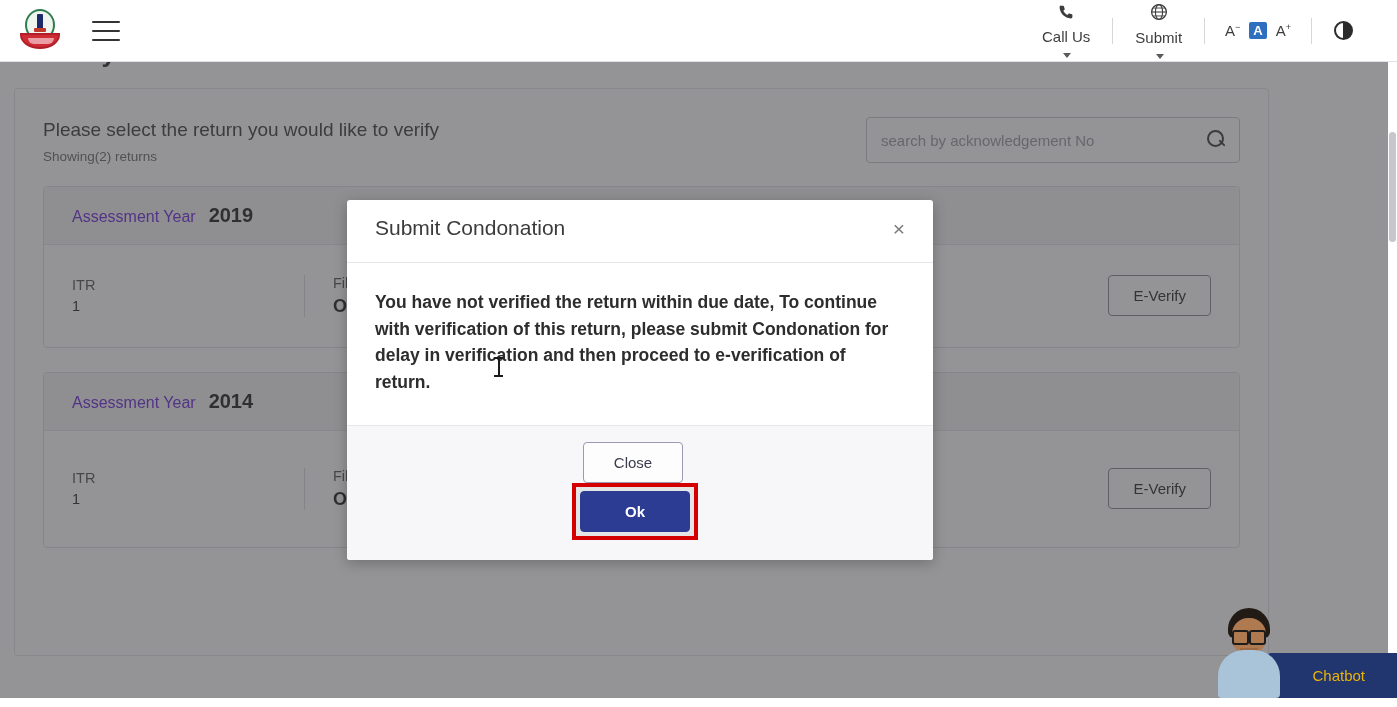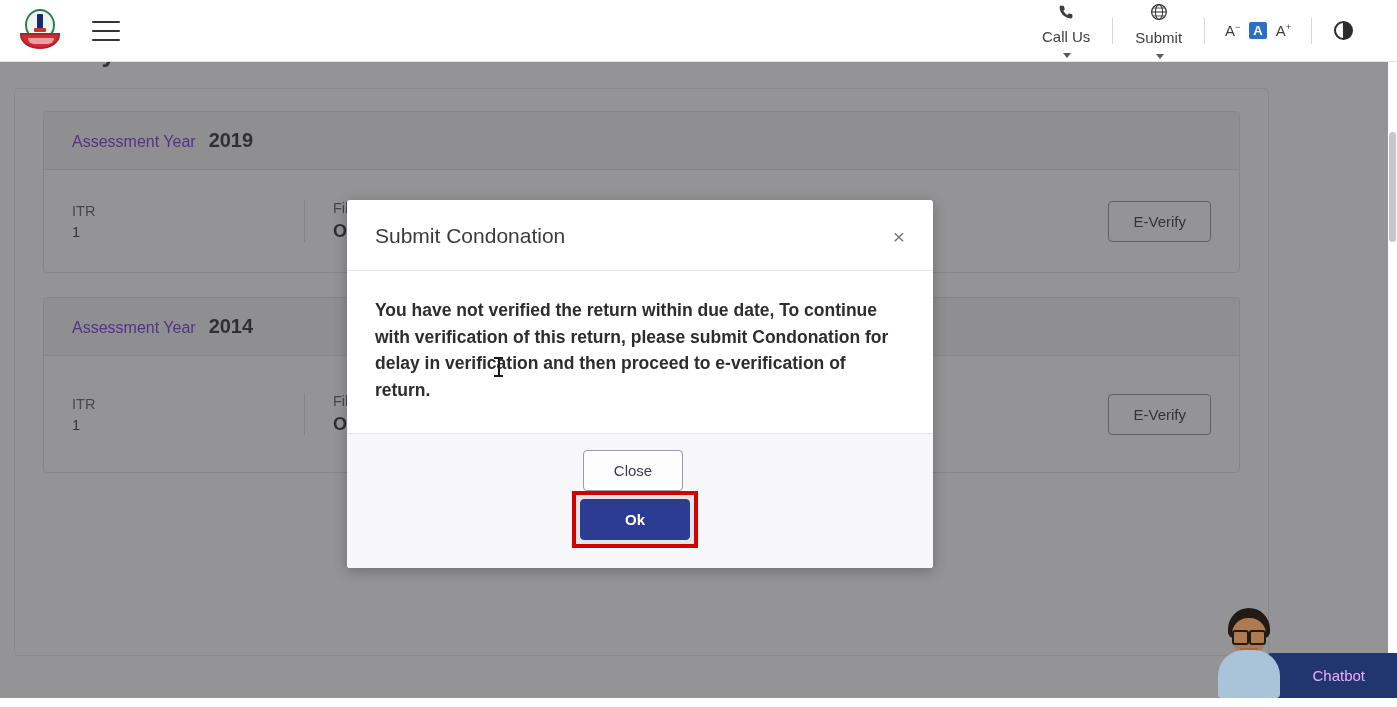--- a/index.html
+++ b/index.html
@@ -339,21 +339,21 @@
     top: 200px;
     width: 586px;
     background: #ffffff;
     border-radius: 3px;
     box-shadow: 0 3px 14px rgba(0,0,0,.25);
     z-index: 70;
   }
   .modal-head {
     display: flex;
     align-items: center;
-    padding: 24px 28px 22px 28px;
+    padding: 16px 28px 22px 28px;
     border-bottom: 1px solid #e6e6ea;
   }
   .modal-title {
     font-size: 21px;
     color: #3b3b3b;
   }
   .modal-close {
     margin-left: auto;
     font-size: 21px;
     color: #7a7a7a;
@@ -490,21 +490,21 @@
     border-radius: 26px 26px 4px 4px;
   }
   .bot-avatar .neck {
     position: absolute;
     left: 24px; top: 42px;
     width: 18px; height: 10px;
     background: #9c6a45;
   }
   .bot-bar {
     background: #21356e;
-    color: #f0abfc;
+    color: #eab308;
     font-size: 15px;
     padding: 14px 32px 14px 44px;
     border-radius: 3px 0 0 3px;
     cursor: pointer;
     white-space: nowrap;
   }
 
   
   .bottom-strip {
     position: absolute;
@@ -535,20 +535,30 @@
 <body>
 
 <div id="app">
 
   <div class="page-layer">
 
     <div class="page-title">e-Verify Return</div>
 
     <div class="content-card">
 
+      <div class="card-head">
+        <div>
+          <div class="select-title">Please select the return you would like to verify</div>
+          <div class="showing-txt">Showing(2) returns</div>
+        </div>
+        <div class="search-wrap">
+          <input class="search-input" type="text" placeholder="search by acknowledgement No" style="">
+          <span class="search-ic"></span>
+        </div>
+      </div>
 
       <div class="returns">
 
         <div class="return-card">
           <div class="rc-head">
             <span class="lbl">Assessment Year</span>
             <span class="val">2019</span>
           </div>
           <div class="rc-body">
             <div class="fld itr">

